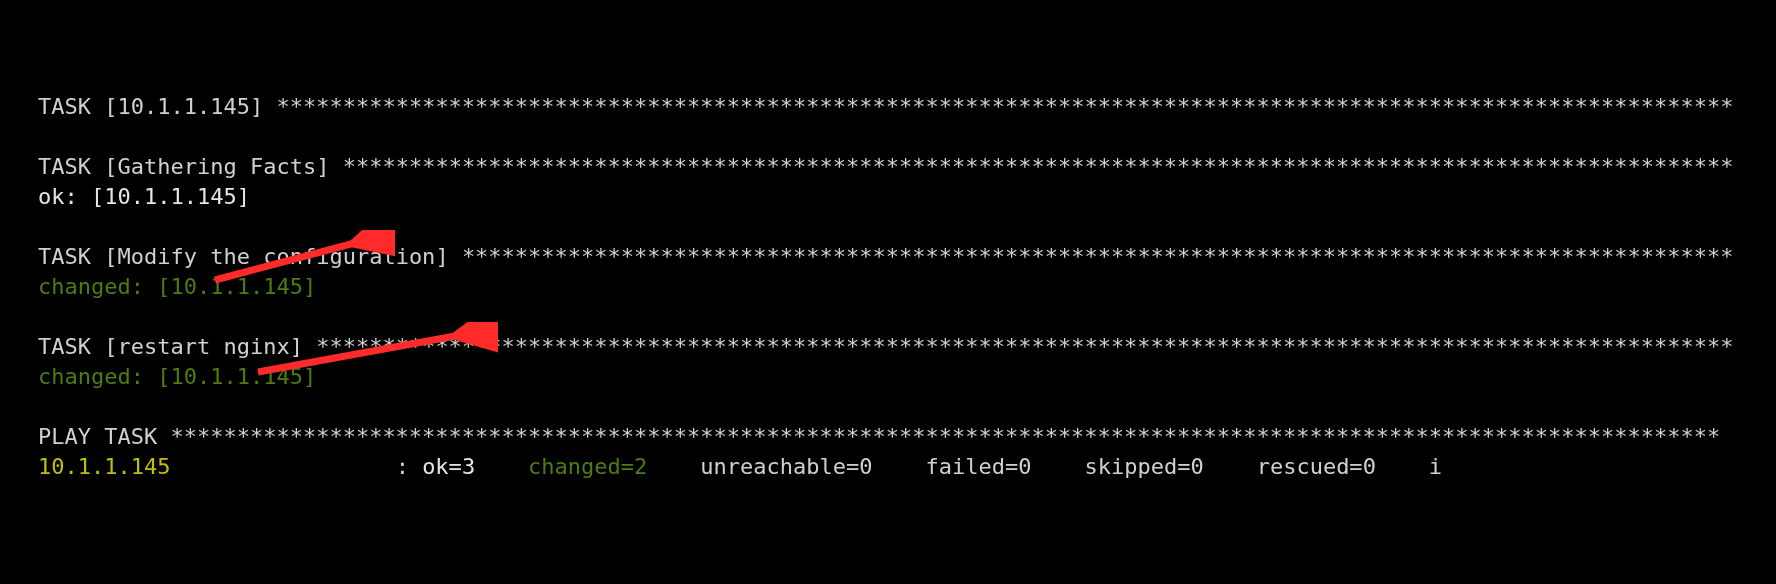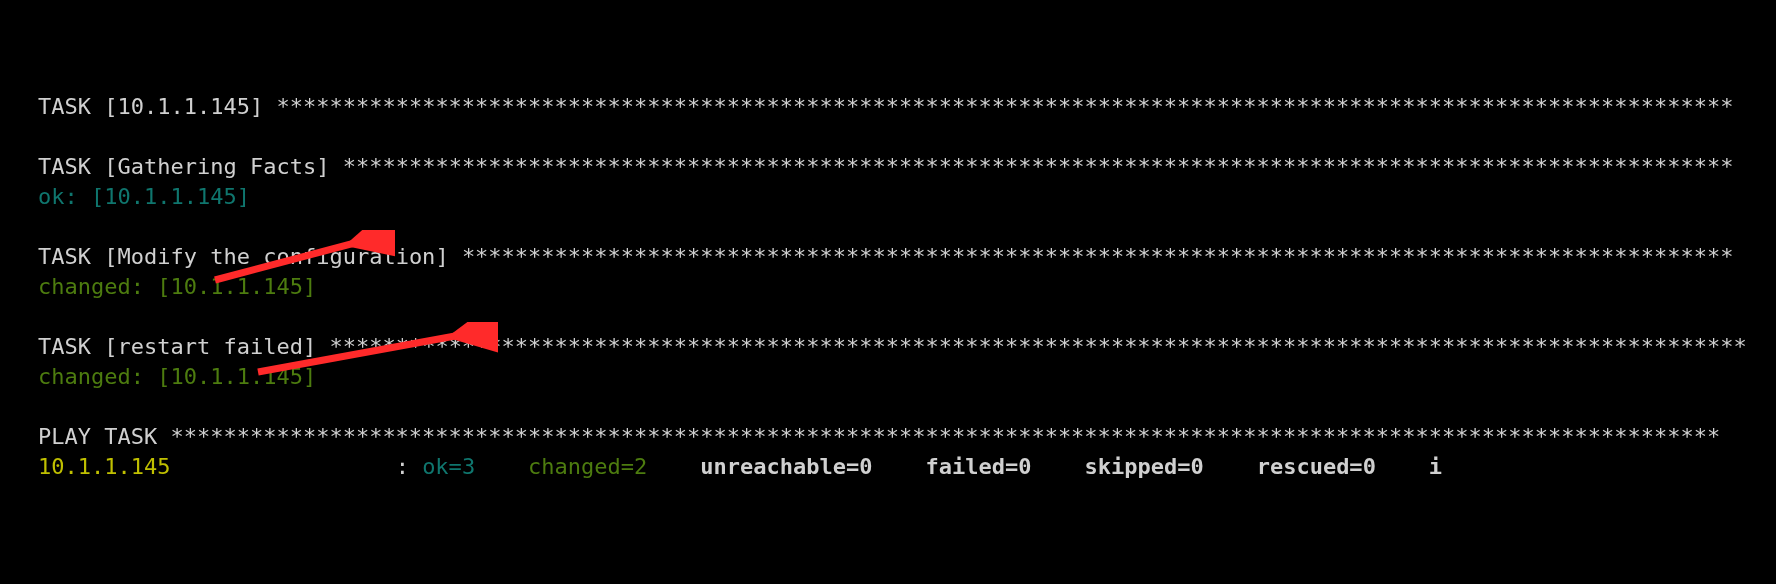--- a/index.html
+++ b/index.html
@@ -15,44 +15,44 @@
     font-family: "DejaVu Sans Mono", "Liberation Mono", "Menlo", "Consolas", monospace;
     font-size: 22px;
     line-height: 30px;
     color: #d0d0d0;
     white-space: pre;
     padding: 62px 0 0 38px;
     box-sizing: border-box;
     width: 100%;
     height: 100%;
   }
-  .ok      { color: #0f766e; }      
+  .ok      { color: #e5e5e5; }      
   .changed { color: #4d7c0f; }      
   .host    { color: #c0c000; }
-  .default { color: #d0d0d0; font-weight: bold; }
+  .default { color: #d0d0d0; }
 
   .arrow {
     position: absolute;
     pointer-events: none;
   }
   .arrow svg { display:block; }
 </style>
 </head>
 <body>
 
 <div class="term">
 <span><span>TASK [</span><span>10.1.1.145</span><span>] </span><span id="fill-play">**************************************************************************************************************</span></span>
 
 <span><span>TASK [</span><span>Gathering Facts</span><span>] </span><span id="fill-t1">*********************************************************************************************************</span></span>
 <span class="ok"><span>ok</span>: [<span>10.1.1.145</span>]</span>
 
 <span><span>TASK [</span><span>Modify the configuration</span><span>] </span><span id="fill-t2">************************************************************************************************</span></span>
 <span class="changed"><span>changed</span>: [<span>10.1.1.145</span>]</span>
 
-<span><span>TASK [</span><span>restart failed</span><span>] </span><span id="fill-t3">***********************************************************************************************************</span></span>
+<span><span>TASK [</span><span>restart nginx</span><span>] </span><span id="fill-t3">***********************************************************************************************************</span></span>
 <span class="changed"><span>changed</span>: [<span>10.1.1.145</span>]</span>
 
 <span><span>PLAY TASK </span><span id="fill-recap">*********************************************************************************************************************</span></span>
 <span><span class="host">10.1.1.145</span><span id="recap-spacer">                 </span>: <span class="ok"><span>ok=</span><span>3</span></span>    <span class="changed"><span>changed=</span><span>2</span></span>    <span class="default"><span>unreachable=</span><span>0</span></span>    <span class="default"><span>failed=</span><span>0</span></span>    <span class="default"><span>skipped=</span><span>0</span></span>    <span class="default"><span>rescued=</span><span>0</span></span>    <span class="default">i</span></span>
   
   <div class="arrow" style="left:195px; top:170px;">
     <svg width="200" height="70" viewBox="0 0 200 70">
       <defs>
         <marker id="ah1" markerWidth="8" markerHeight="8" refX="2" refY="4" orient="auto">
           <path d="M0,0 L8,4 L0,8 Z" fill="#ff2a2a"></path>

